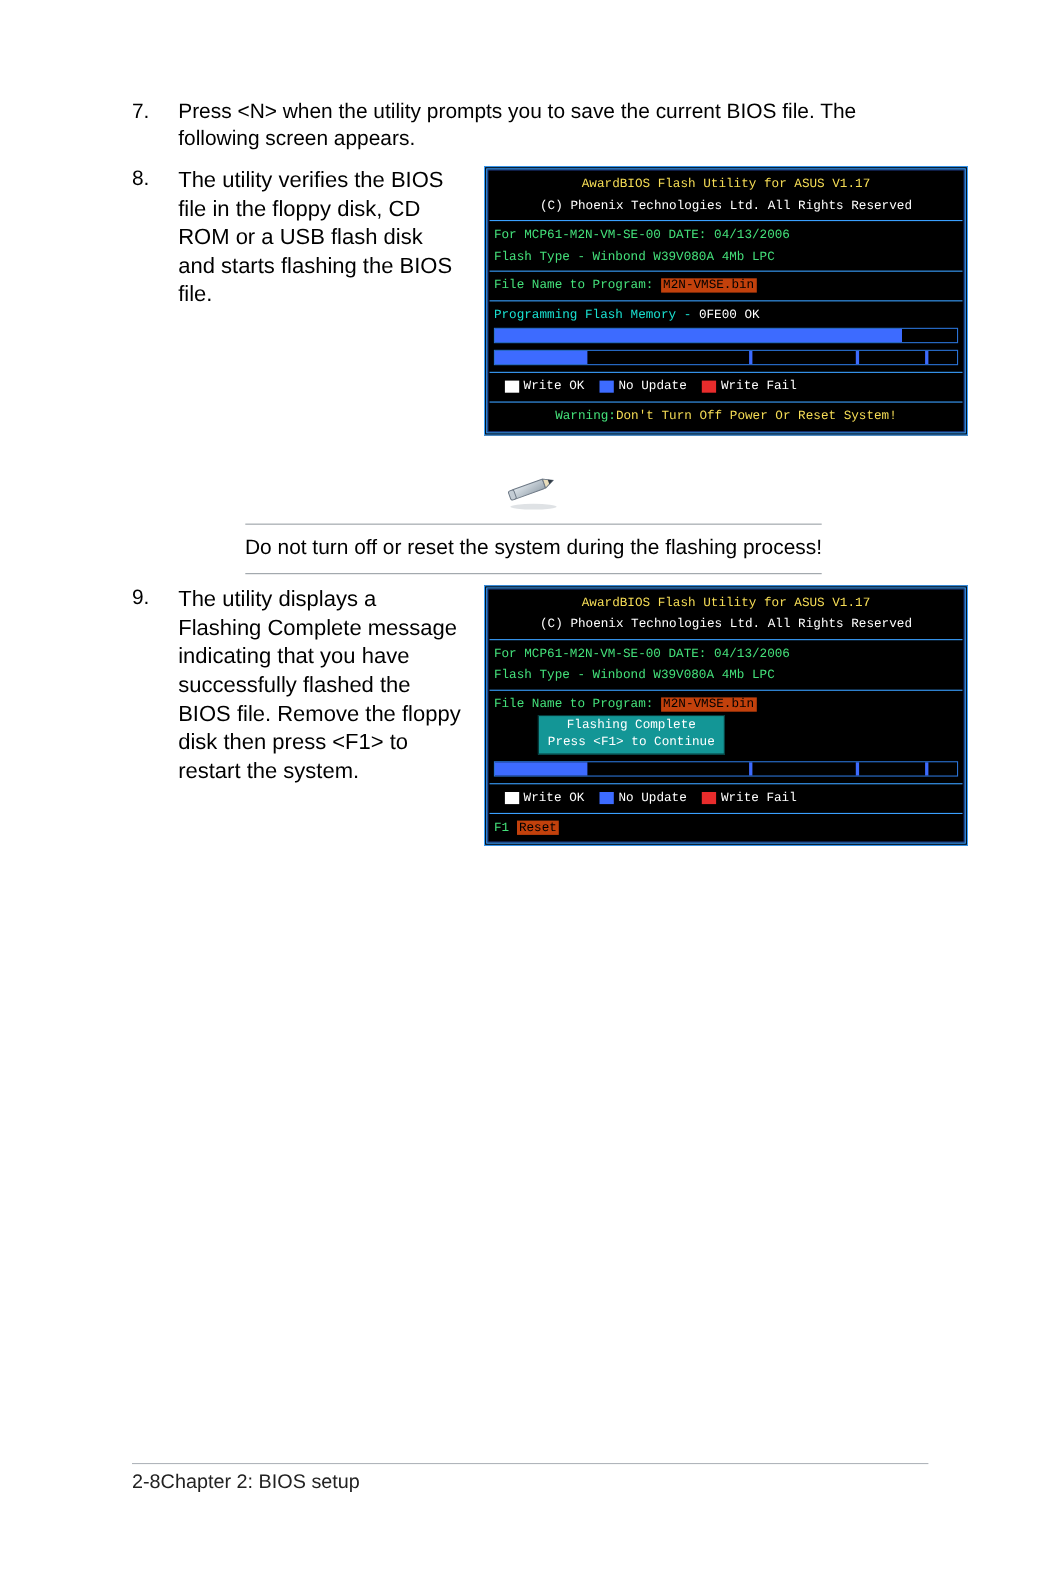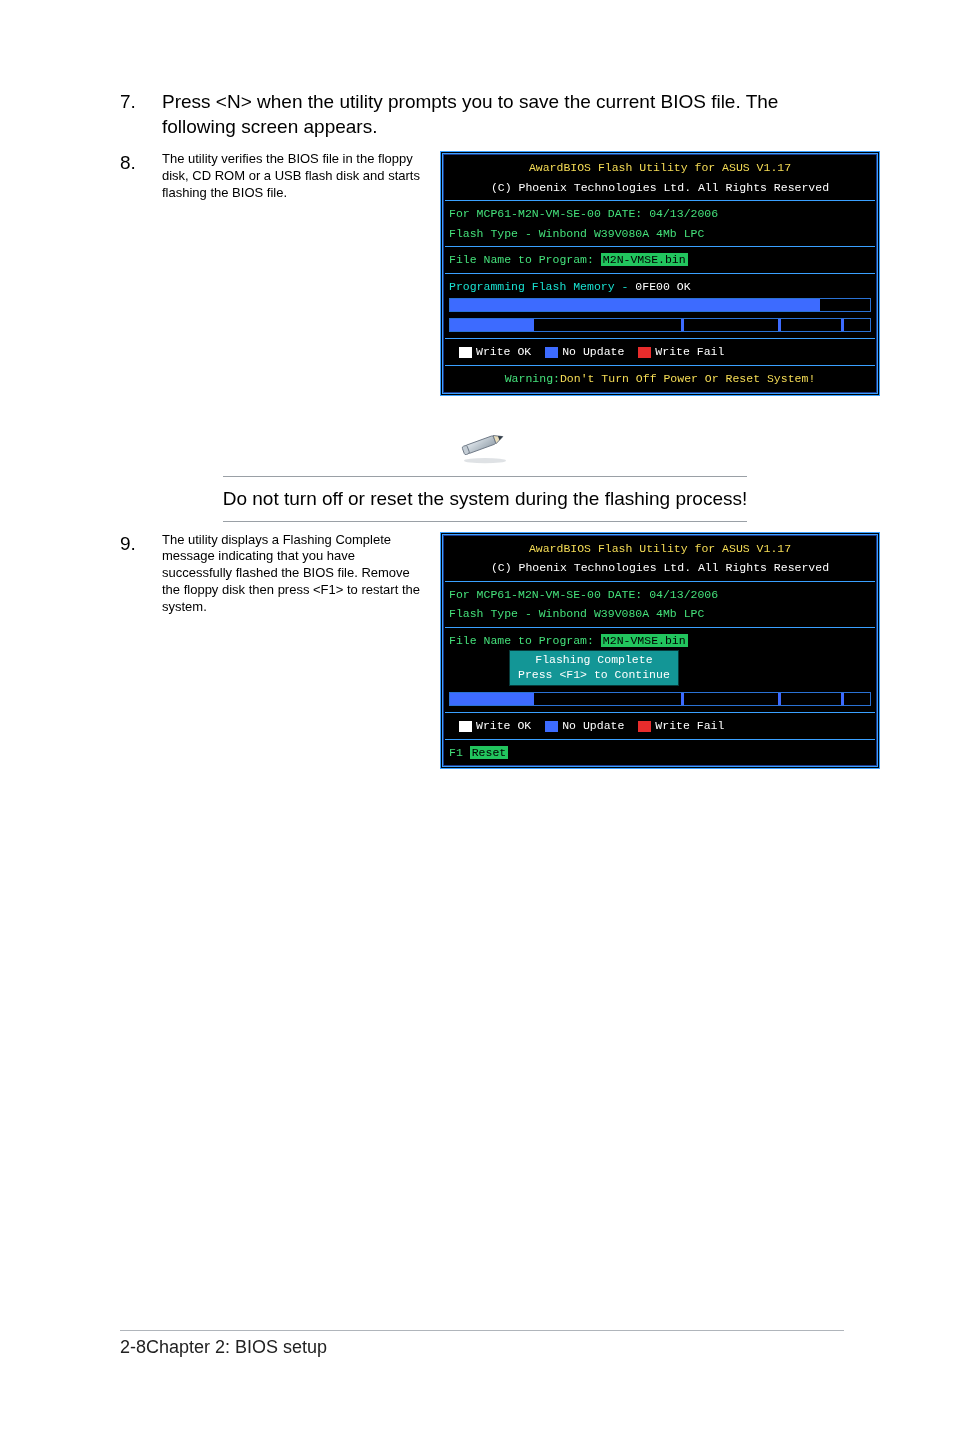--- a/index.html
+++ b/index.html
@@ -3,50 +3,50 @@
 <meta charset="utf-8">
 <style>
   * { margin: 0; padding: 0; box-sizing: border-box; }
   html, body { width: 954px; height: 1438px; background: #ffffff; font-family: Arial, Helvetica, sans-serif; color: #000; }
   .page { width: 954px; height: 1438px; position: relative; padding: 90px 110px 0 120px; }
   .step { display: flex; margin-bottom: 12px; }
   .step .num { width: 42px; flex: 0 0 42px; font-size: 19px; line-height: 1.3; }
   .step .body { flex: 1; font-size: 19px; line-height: 1.3; }
 
   .two-col { display: flex; align-items: flex-start; gap: 18px; }
-  .two-col .txt { flex: 0 0 260px; font-size: 13px; line-height: 1.3; }
+  .two-col .txt { flex: 0 0 260px; font-size: 20px; line-height: 1.3; }
 
   
   .term-wrap { flex: 1; }
   .term { width: 440px; border: 3px double #3aa0ff; box-shadow: inset 0 0 0 1px #1e3a8a; background: #000; color: #fff; font-family: "Courier New", monospace; font-size: 11.5px; line-height: 1.35; padding: 4px 6px 4px 6px; }
   .term .sec { padding: 2px 0; }
   .term .center { text-align: center; }
   .term .yel { color: #f5dc55; }
   .term .grn { color: #44e07a; }
   .term .cyn { color: #19e0d0; }
   .term .wht { color: #ffffff; }
-  .term .inv { background: #22c55e; color: #000; padding: 0 2px; }
+  .term .inv { background: #c2410c; color: #000; padding: 0 2px; }
   .term .hr { border-top: 1px solid #3aa0ff; margin: 3px -4px; }
   .term .progress { height: 14px; border: 1px solid #2a72d4; margin: 2px 0 6px 0; position: relative; }
   .term .progress .fill { position: absolute; top:0; left:0; bottom:0; background: #3d6bff; }
   .term .progress .tick { position: absolute; top:0; bottom:0; width: 3px; background:#3d6bff; }
   .term .progress.p88 .fill { width: 88%; }
   .term .progress.seg .fill { width: 20%; }
   .term .progress.seg .t1 { left: 55%; }
   .term .progress.seg .t2 { left: 78%; }
   .term .progress.seg .t3 { left: 93%; }
 
   .legend { display:flex; gap: 14px; padding: 2px 4px 2px 10px; align-items:center; }
   .sw { width: 13px; height: 11px; display:inline-block; margin-right:4px; vertical-align:middle; }
   .sw-w { background:#fff; }
   .sw-b { background:#3d6bff; }
   .sw-r { background:#e82c2c; }
   .lg-item { white-space: nowrap; }
 
-  .msgbox { display:inline-block; background:#139696; border:1px solid #063a3a; color:#fff; padding:2px 8px; text-align:center; margin-left:60px; }
+  .msgbox { display:inline-block; background:#139696; border:1px solid #063a3a; color:#fff; padding:2px 8px; text-align:center; margin-left:40px; }
   .msgbox div { line-height:1.3; }
 
   
   .note { display:flex; align-items:center; margin: 22px 0 22px 0; padding: 0 0 0 6px; gap: 18px; flex-direction: column; }
   .note .icon { width: 66px; height: 52px; display:flex; align-items:center; justify-content:center; }
   .note .txt { flex:1; font-size: 19px; font-family: Arial, Helvetica, sans-serif; position:relative; }
   .note .txt::before, .note .txt::after { content:""; position:absolute; left:0; right:0; height:1px; background:#9aa0a6; }
   .note .txt::before { top:-12px; }
   .note .txt::after { bottom:-12px; }
   .pencil-svg { width:56px; height:44px; }

